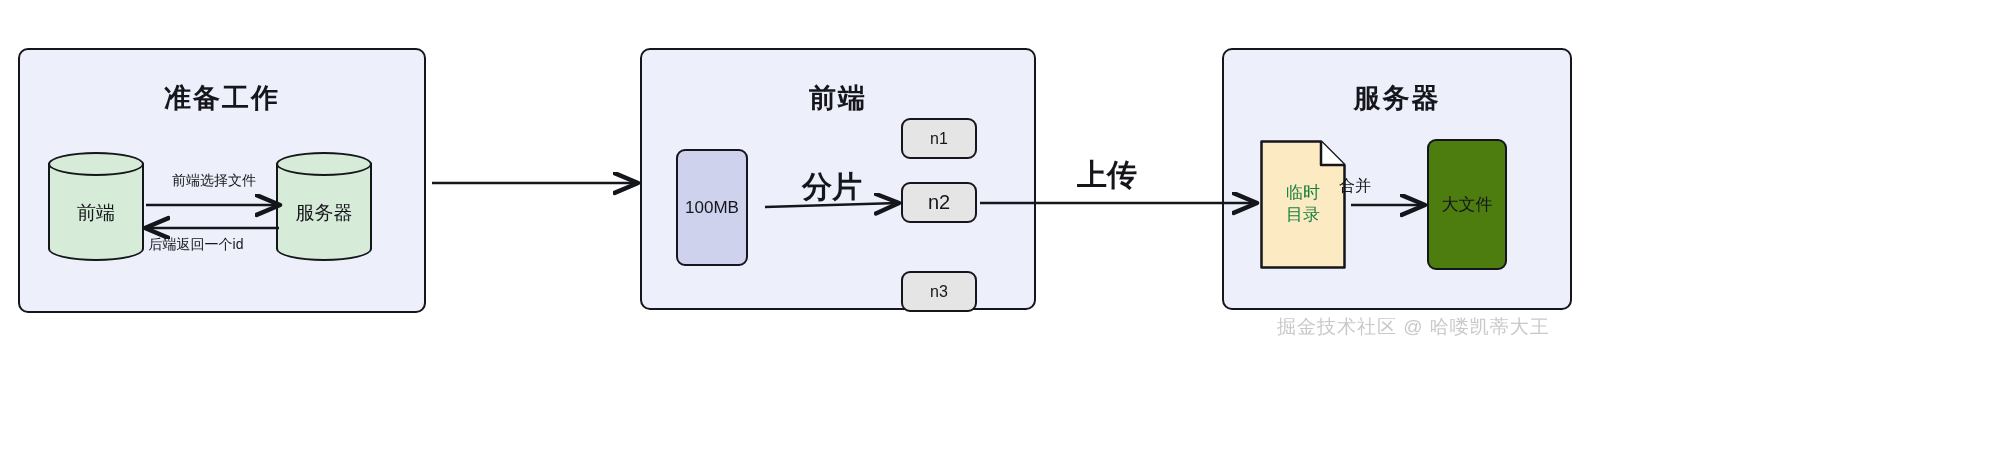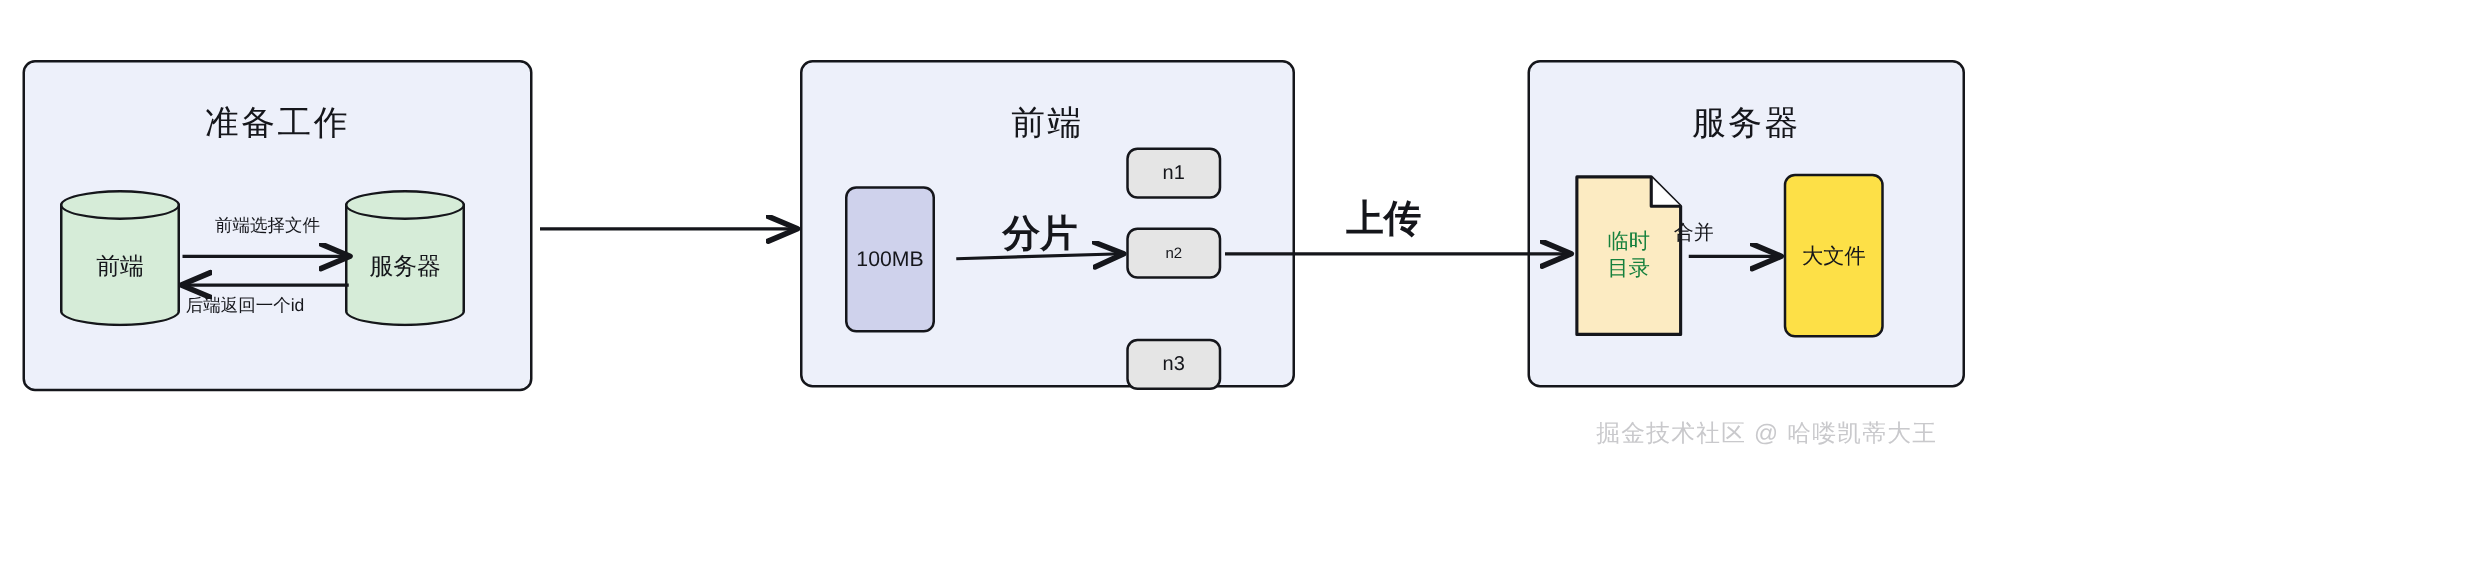--- a/index.html
+++ b/index.html
@@ -18,21 +18,21 @@
     background:#edf0fa;
     border:2.5px solid #15161b;
     border-radius:10px;
     box-sizing:border-box;
   }
   .panel-title{
     position:absolute;
     left:0;right:0;
     text-align:center;
     font-size:27px;
-    font-weight:400;
+    font-weight:700;
     color:#15161b;
     letter-spacing:2px;
     white-space:nowrap;
   }
 
   
   .cyl{
     position:absolute;
     width:96px;height:108px;
     box-sizing:border-box;
@@ -88,21 +88,21 @@
     box-sizing:border-box;
     display:flex;
     align-items:center;
     justify-content:center;
     text-align:center;
     color:#15161b;
     line-height:1.25;
   }
   .node.lav{background:#cfd2ec;}
   .node.chip{background:#e5e5e5;}
-  .node.yellow{background:#fde047;}
+  .node.yellow{background:#4d7c0f;}
 
   
   .docshape{position:absolute;}
   .docshape svg{display:block;}
   .docshape .dlbl{
     position:absolute;left:0;right:0;top:50%;
     transform:translateY(-50%);
     text-align:center;
     font-size:17px;
     color:#15803d;
@@ -164,21 +164,21 @@
   </div>
   <div class="panel-title" style="left:640px;width:396px;top:80px;">前端</div>
 
   <div class="node lav" style="left:676px;top:149px;width:72px;height:117px;font-size:17px;">
     <span>100MB</span>
   </div>
 
   <div class="node chip" style="left:901px;top:118px;width:76px;height:41px;font-size:16px;">
     <span>n1</span>
   </div>
-  <div class="node chip" style="left:901px;top:182px;width:76px;height:41px;font-size:12px;">
+  <div class="node chip" style="left:901px;top:182px;width:76px;height:41px;font-size:20px;">
     <span>n2</span>
   </div>
   <div class="node chip" style="left:901px;top:248px;width:76px;height:41px;font-size:16px;margin-top:23px;">
     <span>n3</span>
   </div>
 
   <div class="alabel md" style="left:792px;top:167px;width:80px;">分片</div>
 
   <div class="panel" style="left:1222px;top:48px;width:350px;height:262px;">
   </div>
@@ -214,15 +214,15 @@
 
     <line x1="432" y1="183" x2="637" y2="183" stroke="#15161b" stroke-width="2.6" marker-end="url(#ah)"></line>
 
     <line x1="765" y1="207" x2="898" y2="203" stroke="#15161b" stroke-width="2.6" marker-end="url(#ah)"></line>
 
     <line x1="980" y1="203" x2="1256" y2="203" stroke="#15161b" stroke-width="2.6" marker-end="url(#ah)"></line>
 
     <line x1="1351" y1="205" x2="1424" y2="205" stroke="#15161b" stroke-width="2.6" marker-end="url(#ah)"></line>
   </svg>
 
-  <div class="watermark" style="left:1277px;top:314px;margin-top:20px;">掘金技术社区 @ 哈喽凯蒂大王</div>
+  <div class="watermark" style="left:1277px;top:314px;">掘金技术社区 @ 哈喽凯蒂大王</div>
 
 </div>
 
 </body></html>

